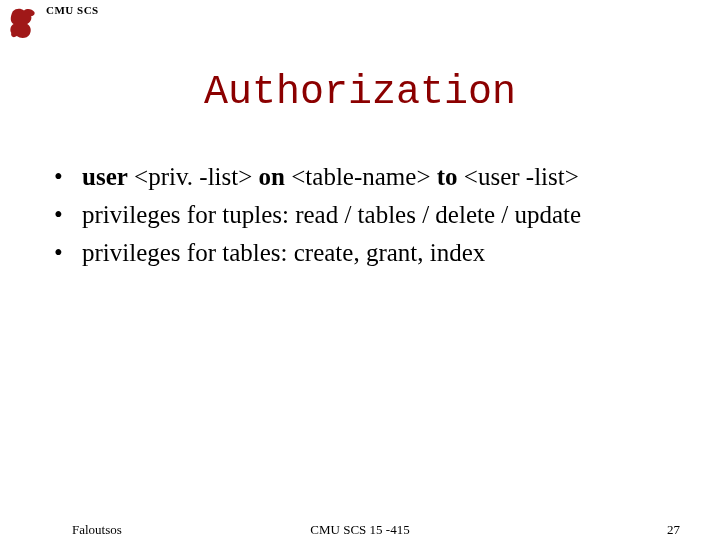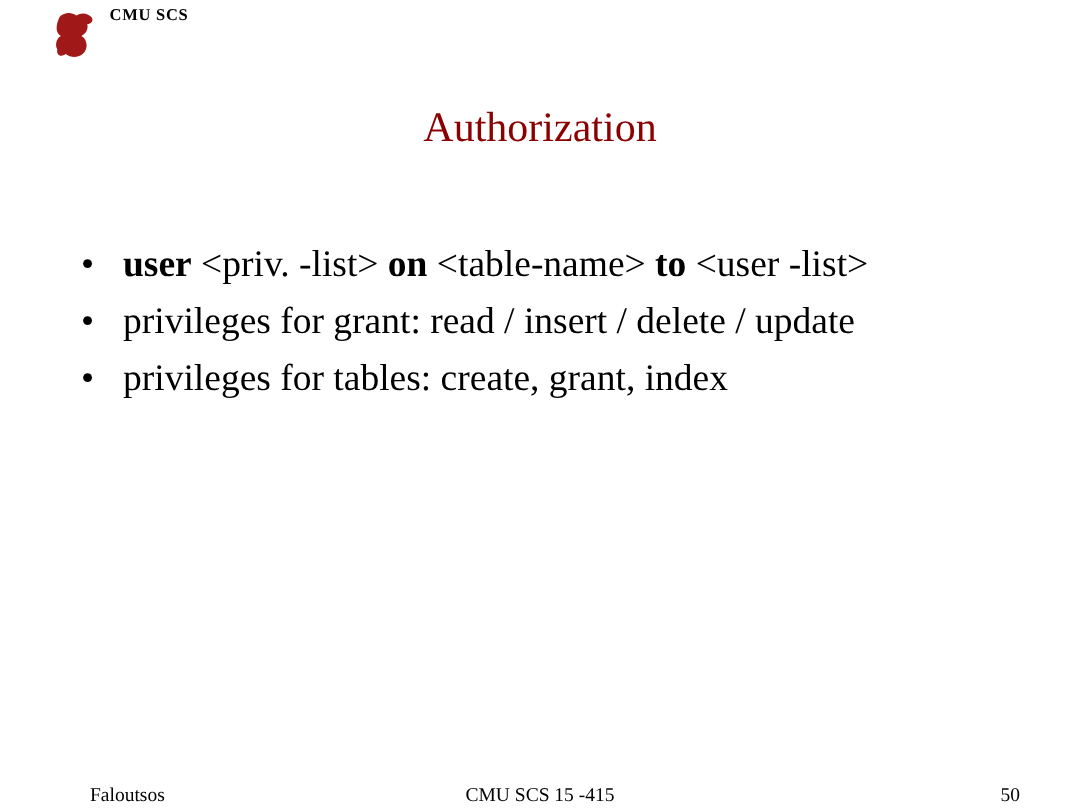--- a/index.html
+++ b/index.html
@@ -9,21 +9,21 @@
     height: 540px;
     font-family: "Times New Roman", Times, serif;
     background: #fff;
     color: #000;
     position: relative;
     overflow: hidden;
   }
   .header {
     position: absolute;
     top: 6px;
-    left: 35px;
+    left: 8px;
     display: flex;
     align-items: flex-start;
     gap: 6px;
   }
   .logo {
     width: 32px;
     height: 36px;
   }
   .header-label {
     font-size: 11px;
@@ -31,23 +31,23 @@
     font-family: "Times New Roman", Times, serif;
     letter-spacing: 0.5px;
     margin-top: -2px;
   }
   .title {
     position: absolute;
     top: 70px;
     left: 0;
     width: 100%;
     text-align: center;
-    font-size: 28px;
+    font-size: 40px;
     color: #8b0000;
-    font-family: Liberation Serif, serif;
+    font-family: Liberation Mono, monospace;
   }
   .bullets {
     position: absolute;
     top: 160px;
     left: 50px;
     right: 60px;
     font-size: 25px;
     line-height: 1.35;
   }
   .bullet {
@@ -67,21 +67,21 @@
   .footer {
     position: absolute;
     bottom: 18px;
     left: 0;
     width: 100%;
     font-size: 13px;
     font-family: "Times New Roman", Times, serif;
   }
   .footer-left {
     position: absolute;
-    left: 60px;
+    left: 72px;
   }
   .footer-center {
     position: absolute;
     left: 0;
     width: 100%;
     text-align: center;
   }
   .footer-right {
     position: absolute;
     right: 40px;
@@ -103,25 +103,25 @@
 
 <div class="title">Authorization</div>
 
 <div class="bullets">
   <div class="bullet">
     <div class="bullet-marker">•</div>
     <div class="bullet-text"><b>user</b> &lt;priv. -list&gt; <b>on</b> &lt;table-name&gt; <b>to</b> &lt;user -list&gt;</div>
   </div>
   <div class="bullet">
     <div class="bullet-marker">•</div>
-    <div class="bullet-text">privileges for grant: read / insert / delete / update</div>
+    <div class="bullet-text">privileges for tuples: read / tables / delete / update</div>
   </div>
   <div class="bullet">
     <div class="bullet-marker">•</div>
     <div class="bullet-text">privileges for tables: create, grant, index</div>
   </div>
 </div>
 
 <div class="footer">
   <span class="footer-left">Faloutsos</span>
   <span class="footer-center">CMU SCS 15 -415</span>
-  <span class="footer-right">50</span>
+  <span class="footer-right">27</span>
 </div>
 
 </body></html>

